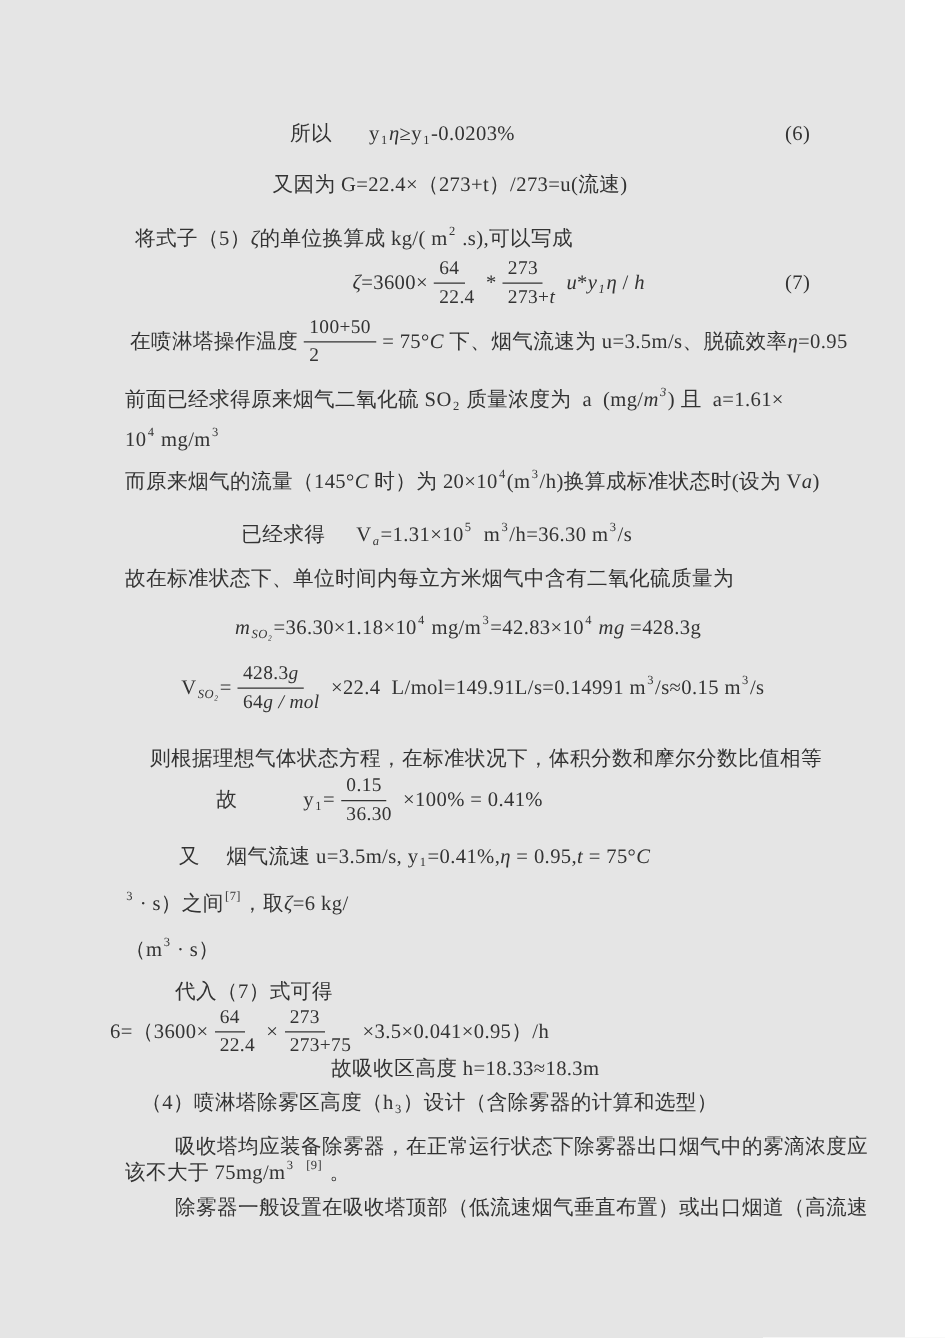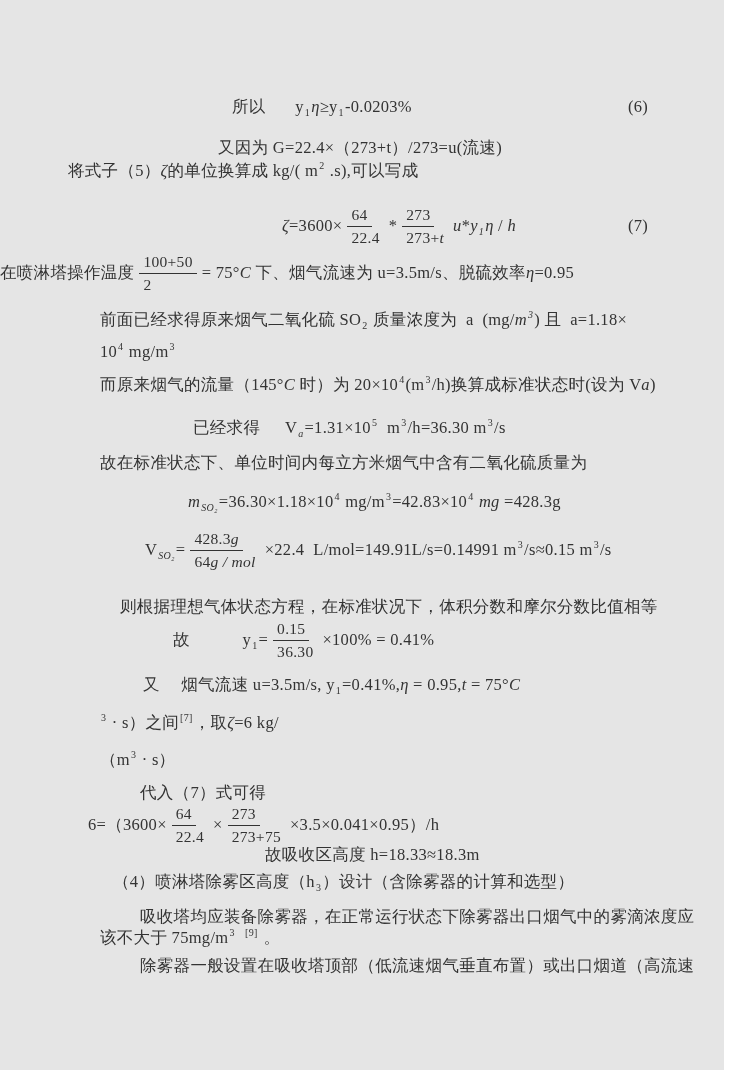--- a/index.html
+++ b/index.html
@@ -27,23 +27,23 @@
   .frac{
     display:inline-flex;flex-direction:column;align-items:flex-start;
     margin:0 5px;font-size:15.5px;
   }
   .frac .num{display:block;padding:0 4px 1px;border-bottom:1.2px solid #333;line-height:20px;white-space:pre;}
   .frac .den{display:block;padding:1px 4px 0;line-height:20px;white-space:pre;}
   .eqnum{position:absolute;left:628px;top:50%;transform:translateY(-50%);}
   
   #doc-page .line:nth-child(1){top:92px;padding-left:232px}
   #doc-page .line:nth-child(2){top:133px;padding-left:218px}
-  #doc-page .line:nth-child(3){top:156px;padding-left:68px}
+  #doc-page .line:nth-child(3){top:176px;padding-left:108px}
   #doc-page .line:nth-child(4){top:200px;padding-left:282px}
-  #doc-page .line:nth-child(5){top:247px;}
+  #doc-page .line:nth-child(5){top:247px;padding-left:104px}
   #doc-page .line:nth-child(6){top:305px;padding-left:100px}
   #doc-page .line:nth-child(7){top:337px;padding-left:100px}
   #doc-page .line:nth-child(8){top:370px;padding-left:100px}
   #doc-page .line:nth-child(9){top:413px;padding-left:193px}
   #doc-page .line:nth-child(10){top:448px;padding-left:100px}
   #doc-page .line:nth-child(11){top:487px;padding-left:188px}
   #doc-page .line:nth-child(12){top:524px;padding-left:145px}
   #doc-page .line:nth-child(13){top:592px;padding-left:120px}
   #doc-page .line:nth-child(14){top:614px;padding-left:173px}
   #doc-page .line:nth-child(15){top:670px;padding-left:143px}
@@ -59,21 +59,21 @@
 </style>
 </head>
 <body>
 
 <div id="doc-page">
     <div class="line"><span class="seg">所以</span><span class="gap" style="width: 1.8em;"></span><span class="seg">y</span><span class="seg sub">1</span><span class="seg it">η</span><span class="seg">≥y</span><span class="seg sub">1</span><span class="seg">-0.0203%</span><span class="eqnum seg">(6)</span></div>
     <div class="line"><span class="seg">又因为 G=22.4×（273+t）/273=u(流速)</span></div>
     <div class="line"><span class="seg">将式子（5）</span><span class="seg it">ζ</span><span class="seg">的单位换算成 kg/( m</span><span class="seg sup">2</span><span class="seg"> .s),可以写成</span></div>
     <div class="line tall"><span class="seg it">ζ</span><span class="seg">=3600×</span><span class="frac"><span class="num"><span class="seg">64</span></span><span class="den"><span class="seg">22.4</span></span></span><span class="seg">*</span><span class="frac"><span class="num"><span class="seg">273</span></span><span class="den"><span class="seg">273+</span><span class="seg it">t</span></span></span><span class="seg it">u</span><span class="seg">*</span><span class="seg it">y</span><span class="seg sub it">1</span><span class="seg it">η</span><span class="seg"> / </span><span class="seg it">h</span><span class="eqnum seg">(7)</span></div>
     <div class="line tall"><span class="seg">在喷淋塔操作温度</span><span class="frac"><span class="num"><span class="seg">100+50</span></span><span class="den"><span class="seg">2</span></span></span><span class="seg">= 75°</span><span class="seg it">C</span><span class="seg"> 下、烟气流速为 u=3.5m/s、脱硫效率</span><span class="seg it">η</span><span class="seg">=0.95</span></div>
-    <div class="line"><span class="seg">前面已经求得原来烟气二氧化硫 SO</span><span class="seg sub">2</span><span class="seg"> 质量浓度为  a  (mg/</span><span class="seg it">m</span><span class="seg sup it">3</span><span class="seg">) 且  a=1.18×</span></div>
+    <div class="line"><span class="seg">前面已经求得原来烟气二氧化硫 SO</span><span class="seg sub">2</span><span class="seg"> 质量浓度为  a  (mg/</span><span class="seg it">m</span><span class="seg sup it">3</span><span class="seg">) 且  a=1.61×</span></div>
     <div class="line"><span class="seg">10</span><span class="seg sup">4</span><span class="seg"> mg/m</span><span class="seg sup">3</span></div>
     <div class="line"><span class="seg">而原来烟气的流量（145°</span><span class="seg it">C</span><span class="seg"> 时）为 20×10</span><span class="seg sup">4</span><span class="seg">(m</span><span class="seg sup">3</span><span class="seg">/h)换算成标准状态时(设为 V</span><span class="seg it">a</span><span class="seg">)</span></div>
     <div class="line"><span class="seg">已经求得</span><span class="gap" style="width: 1.5em;"></span><span class="seg">V</span><span class="seg sub it">a</span><span class="seg">=1.31×10</span><span class="seg sup">5</span><span class="seg">  m</span><span class="seg sup">3</span><span class="seg">/h=36.30 m</span><span class="seg sup">3</span><span class="seg">/s</span></div>
     <div class="line"><span class="seg">故在标准状态下、单位时间内每立方米烟气中含有二氧化硫质量为</span></div>
     <div class="line"><span class="seg it">m</span><span class="seg sub it">SO₂</span><span class="seg">=36.30×1.18×10</span><span class="seg sup">4</span><span class="seg"> mg/m</span><span class="seg sup">3</span><span class="seg">=42.83×10</span><span class="seg sup">4</span><span class="seg it"> mg</span><span class="seg"> =428.3g</span></div>
     <div class="line tall"><span class="seg">V</span><span class="seg sub it">SO₂</span><span class="seg">=</span><span class="frac"><span class="num"><span class="seg">428.3</span><span class="seg it">g</span></span><span class="den"><span class="seg">64</span><span class="seg it">g / mol</span></span></span><span class="seg">×22.4  L/mol=149.91L/s=0.14991 m</span><span class="seg sup">3</span><span class="seg">/s≈0.15 m</span><span class="seg sup">3</span><span class="seg">/s</span></div>
     <div class="line"><span class="seg">则根据理想气体状态方程，在标准状况下，体积分数和摩尔分数比值相等</span></div>
     <div class="line tall"><span class="seg">故</span><span class="gap" style="width: 3.2em;"></span><span class="seg">y</span><span class="seg sub">1</span><span class="seg">=</span><span class="frac"><span class="num"><span class="seg">0.15</span></span><span class="den"><span class="seg">36.30</span></span></span><span class="seg">×100% = 0.41%</span></div>
     <div class="line"><span class="seg">又</span><span class="gap" style="width: 1.3em;"></span><span class="seg">烟气流速 u=3.5m/s, y</span><span class="seg sub">1</span><span class="seg">=0.41%,</span><span class="seg it">η</span><span class="seg"> = 0.95,</span><span class="seg it">t</span><span class="seg"> = 75°</span><span class="seg it">C</span></div>
     <div class="line"><span class="seg sup">3</span><span class="seg"> · s）之间</span><span class="seg sup">[7]</span><span class="seg">，取</span><span class="seg it">ζ</span><span class="seg">=6 kg/</span></div>

